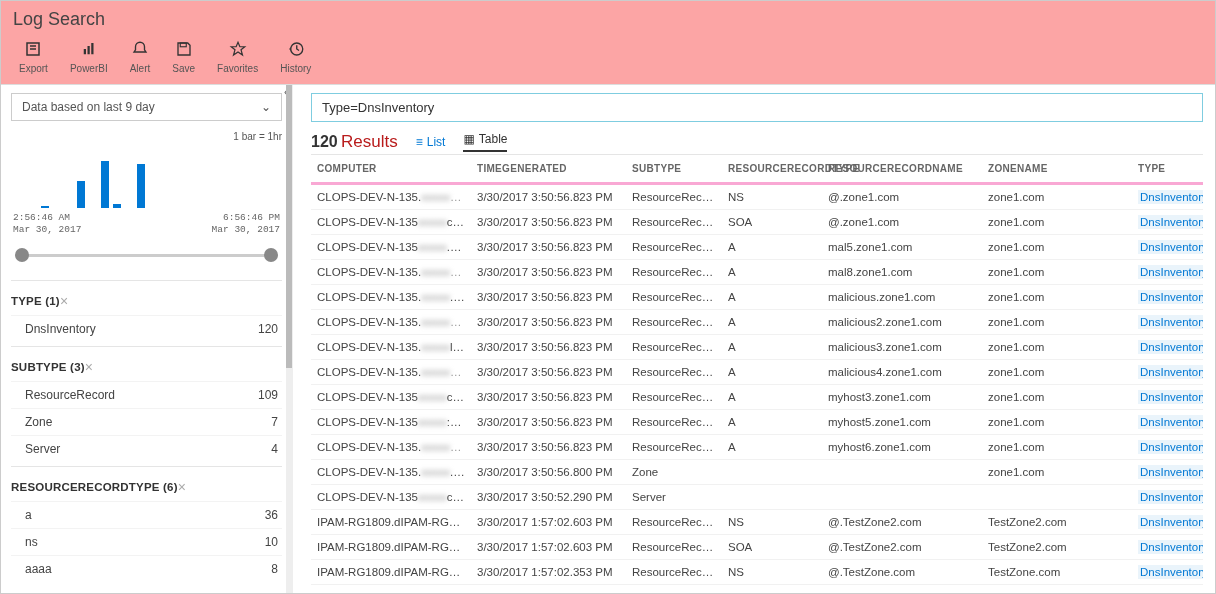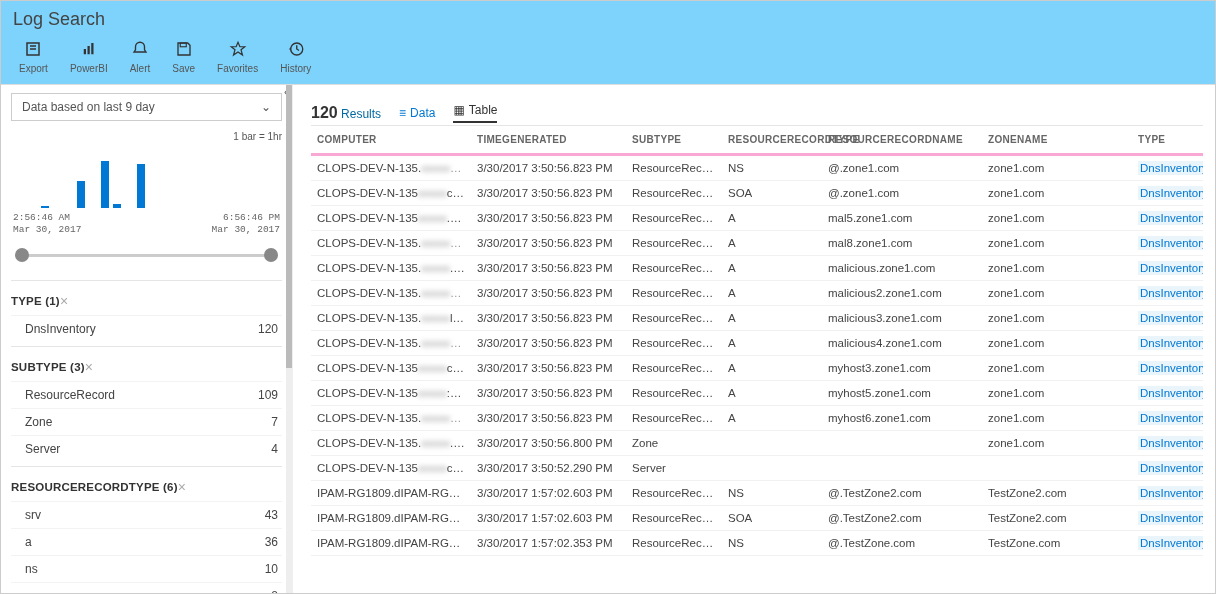--- a/index.html
+++ b/index.html
@@ -1,17 +1,17 @@
 <!DOCTYPE html>
 <html><head>
 <meta charset="utf-8">
 <style>
 * { box-sizing: border-box; margin: 0; padding: 0; }
 body { font-family: "Segoe UI", Arial, sans-serif; font-size: 12px; color: #333; background: #fff; border: 1px solid #ccc; width: 1216px; height: 594px; overflow: hidden; }
-.header-bar { background: #7dd3fc; border-bottom: 1px solid #ddd; padding: 8px 12px 4px 12px; }
+.header-bar { background: #fca5a5; border-bottom: 1px solid #ddd; padding: 8px 12px 4px 12px; }
 .page-title { font-size: 18px; font-weight: 400; color: #444; margin-bottom: 6px; }
 .toolbar { display: flex; gap: 22px; padding: 4px 6px 6px 6px; }
 .tool-item { display: flex; flex-direction: column; align-items: center; gap: 2px; cursor: pointer; color: #333; }
 .tool-item svg { width: 18px; height: 18px; }
 .tool-label { font-size: 10px; color: #555; }
 .content { display: flex; height: calc(594px - 80px); }
 .sidebar { width: 292px; border-right: 1px solid #eee; position: relative; overflow-y: auto; }
 .sidebar-inner { padding: 8px 10px; }
 .collapse-tab { position: absolute; right: -1px; top: 0; width: 14px; height: 14px; font-size: 12px; color: #666; cursor: pointer; text-align: center; }
 .dropdown { border: 1px solid #ccc; padding: 6px 10px; font-size: 12px; color: #555; display: flex; justify-content: space-between; align-items: center; cursor: pointer; }
@@ -26,21 +26,21 @@
 .facet-group { border-top: 1px solid #e5e5e5; padding-top: 8px; margin-top: 4px; }
 .facet-title-row { display: flex; align-items: center; padding: 4px 0 6px 0; }
 .facet-title { font-weight: 600; font-size: 11.5px; color: #333; text-transform: uppercase; letter-spacing: 0.2px; }
 .facet-close { color: #aaa; cursor: pointer; font-size: 14px; }
 .facet-item { display: flex; justify-content: space-between; padding: 6px 4px 6px 14px; font-size: 12px; color: #444; border-top: 1px solid #f3f3f3; cursor: pointer; }
 .facet-item:first-of-type { border-top: none; }
 .main { flex: 1; padding: 8px 12px 0 18px; overflow: hidden; display: flex; flex-direction: column; position: relative; }
 .query-box { border: 1px solid #7fcde0; padding: 6px 10px; font-size: 13px; color: #333; outline: none; width: 100%; font-family: inherit; }
 .results-bar { display: flex; align-items: center; gap: 18px; margin-top: 10px; padding-bottom: 2px; }
 .results-count { font-size: 16px; font-weight: 600; color: #333; }
-.results-label { font-size: 12px; color: #0369a1; font-weight: 400; }
+.results-label { font-size: 17px; color: #b91c1c; font-weight: 400; }
 .view-toggle { display: flex; align-items: center; gap: 4px; cursor: pointer; font-size: 12px; color: #0078d4; }
 .view-toggle.active { color: #333; border-bottom: 2px solid #333; padding-bottom: 4px; }
 .table-wrap { flex: 1; overflow-y: auto; border-top: 1px solid #e5e5e5; }
 table { width: 100%; border-collapse: collapse; font-size: 11.5px; table-layout: fixed; }
 th { text-align: left; font-weight: 600; font-size: 10px; color: #666; padding: 8px 6px; border-bottom: 3px solid #f9a8d4; text-transform: uppercase; letter-spacing: 0.3px; }
 td { padding: 6px 6px; border-bottom: 1px solid #f1f1f1; color: #444; white-space: nowrap; overflow: hidden; text-overflow: ellipsis; }
 td.link a { color: #0078d4; text-decoration: none; background: #eaf4fb; padding: 1px 2px; }
 .blur { filter: blur(2.5px); display: inline-block; color: #999; }
 .col-computer { width: 160px; }
 .col-time { width: 155px; }
@@ -173,47 +173,44 @@
               <span>Server</span>
               <span>4</span>
             </div>
           </div>
           <div class="facet-group">
             <div class="facet-title-row">
               <div class="facet-title">RESOURCERECORDTYPE  (6)</div>
               <div class="facet-close">×</div>
             </div>
             <div class="facet-item">
-              <span>srv</span>
-              <span>43</span>
-            </div>
-            <div class="facet-item">
               <span>a</span>
               <span>36</span>
             </div>
             <div class="facet-item">
               <span>ns</span>
               <span>10</span>
             </div>
             <div class="facet-item">
               <span>aaaa</span>
               <span>8</span>
             </div>
           </div>
         </div>
     </div>
     <div class="scrollbar-hint"></div>
   </div>
 
   <div class="main">
+    <input class="query-box" value="Type=DnsInventory" style="">
     <div class="results-bar">
       <div><span class="results-count">120</span> <span class="results-label">Results</span></div>
       <div class="view-toggle">
         <span>≡</span>
-        <span>Data</span>
+        <span>List</span>
       </div>
       <div class="view-toggle active">
         <span>▦</span>
         <span>Table</span>
       </div>
     </div>
     <div class="table-wrap">
       <table>
         <thead>
             <tr id="thead-row">

